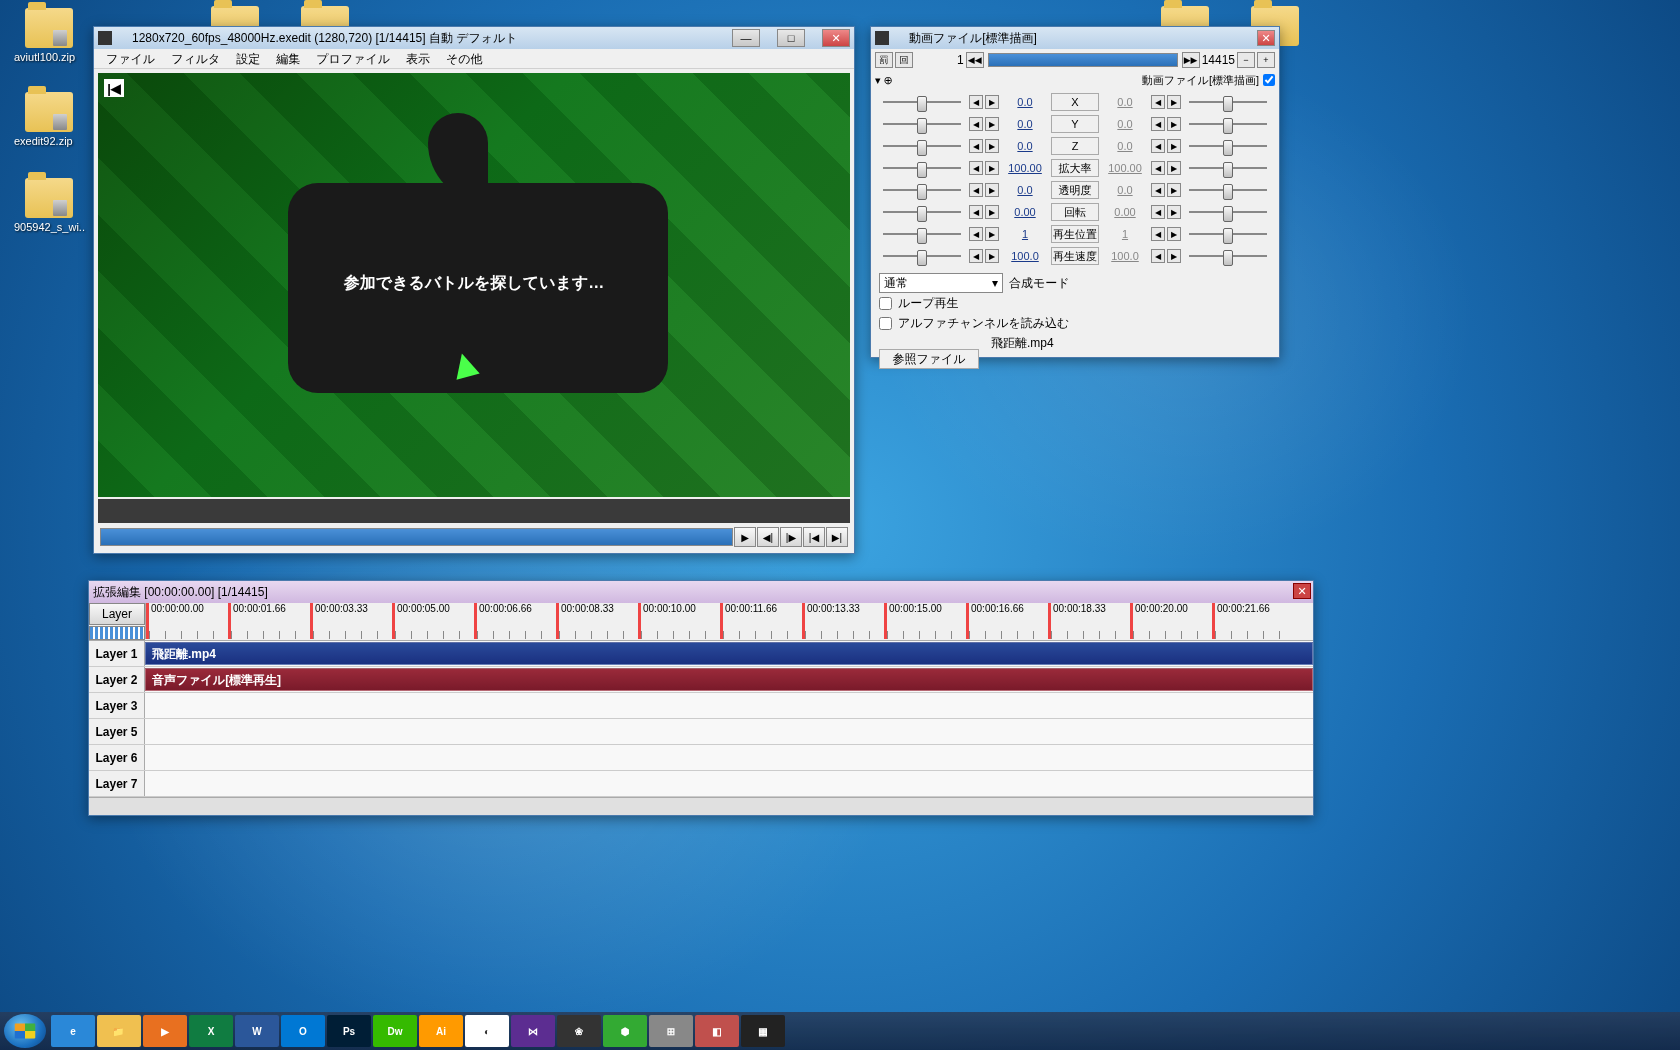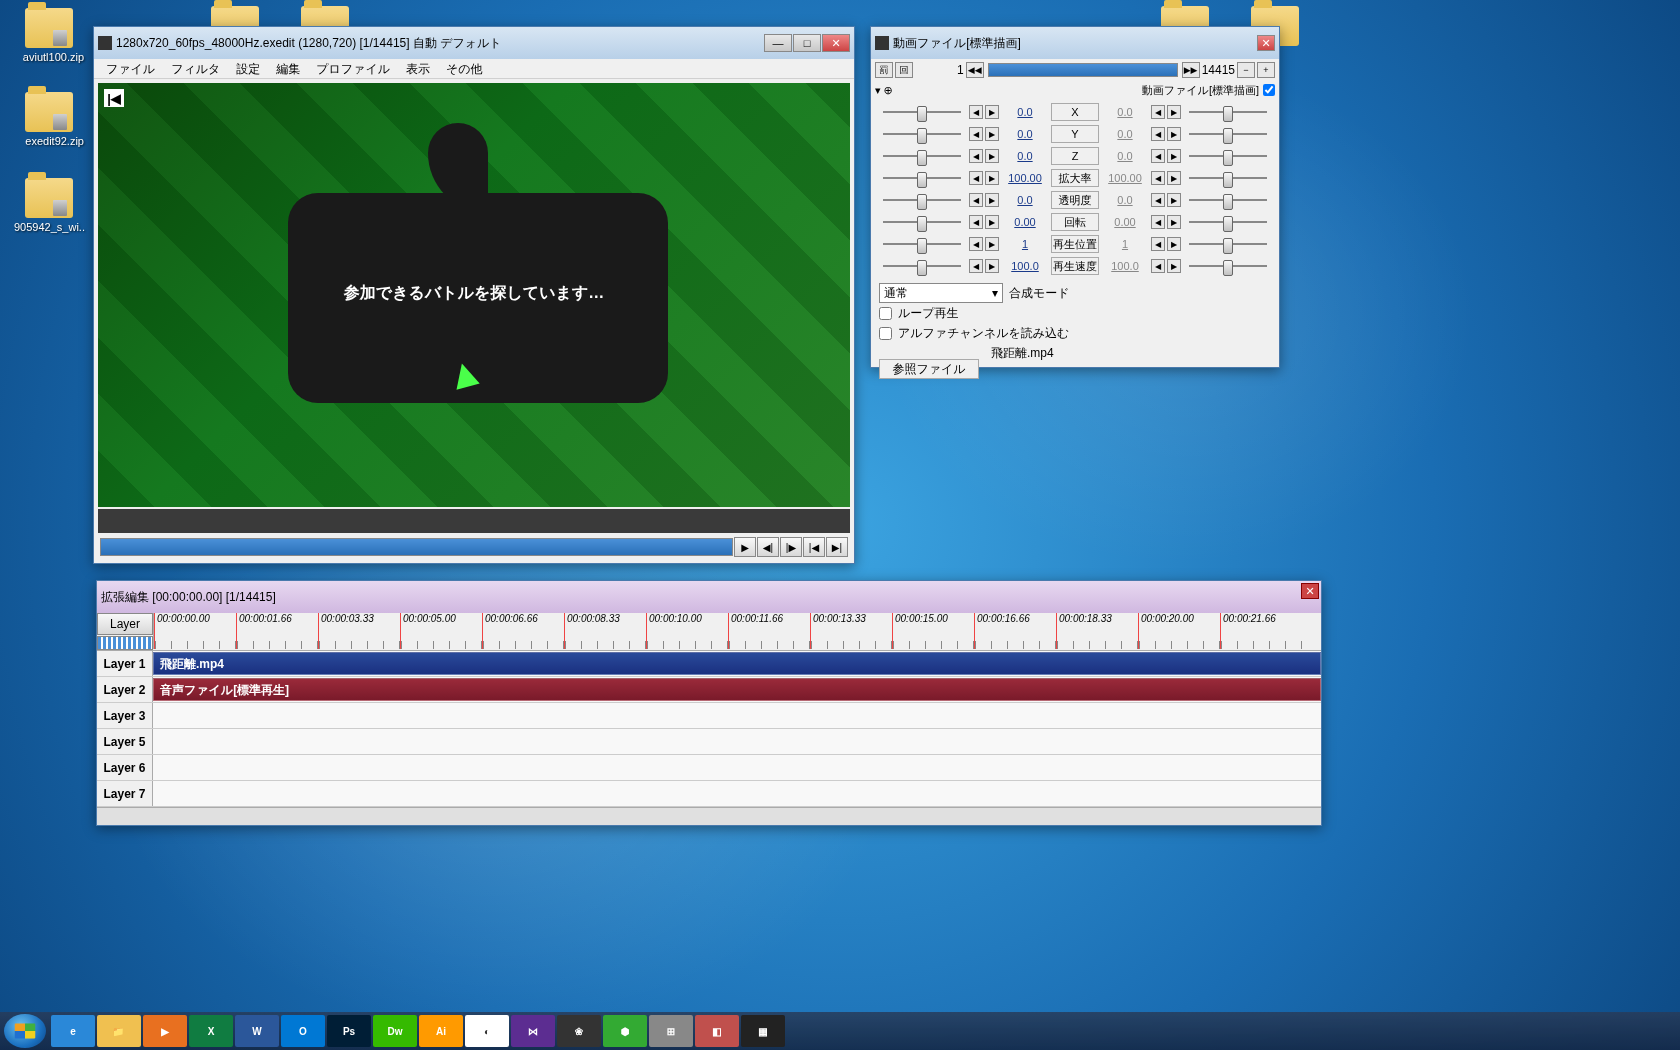--- a/index.html
+++ b/index.html
@@ -6,28 +6,28 @@
 body {
   width: 1680px; height: 1050px;
   background: radial-gradient(circle at 50% 50%, #3ba3e0 0%, #1a6db3 60%, #0d4a85 100%);
   position: relative; overflow: hidden;
 }
 .win7-bg-light { position:absolute; inset:0; background:
   radial-gradient(ellipse 800px 600px at 30% 70%, rgba(255,255,255,0.15) 0%, transparent 50%),
   radial-gradient(ellipse 600px 500px at 70% 30%, rgba(255,255,255,0.1) 0%, transparent 50%); }
 
 
-.desktop-icon { position:absolute; width:70px; text-align:right; color:#fff; font-size:11px; text-shadow:1px 1px 2px rgba(0,0,0,0.8); }
+.desktop-icon { position:absolute; width:70px; text-align:left; color:#fff; font-size:11px; text-shadow:1px 1px 2px rgba(0,0,0,0.8); }
 .desktop-icon .folder { width:48px; height:40px; margin:0 auto 3px; background:linear-gradient(#f5d98a,#e8c255); border-radius:3px; position:relative; }
 .desktop-icon .folder::before { content:''; position:absolute; top:-6px; left:3px; width:18px; height:8px; background:#e8c255; border-radius:2px 2px 0 0; }
 .desktop-icon .zip { position:absolute; bottom:2px; right:6px; width:14px; height:16px; background:linear-gradient(#d0d0d0,#888); border-radius:1px; }
 
 
 .window { position:absolute; background:#f0f0f0; border:1px solid #4a7aad; box-shadow:0 3px 12px rgba(0,0,0,0.4); }
-.titlebar { height:32px; background:linear-gradient(#d8e6f3,#b8d0e8); display:flex; align-items:center; padding:0 4px; font-size:12px; color:#000; }
+.titlebar { height:22px; background:linear-gradient(#d8e6f3,#b8d0e8); display:flex; align-items:center; padding:0 4px; font-size:12px; color:#000;gap:16px; }
 .titlebar .icon { width:14px; height:14px; margin-right:4px; background:#333; }
 .titlebar .spacer { flex:1; }
 .wbtn { width:28px; height:18px; margin-left:1px; display:flex; align-items:center; justify-content:center; font-size:11px; background:linear-gradient(#e8e8e8,#c8c8c8); border:1px solid #888; }
 .wbtn.close { background:linear-gradient(#e88,#c44); color:#fff; }
 .menubar { height:20px; background:#f0f0f0; display:flex; padding:0 4px; font-size:12px; border-bottom:1px solid #d0d0d0; }
 .menubar span { padding:2px 8px; }
 
 
 .preview-wrap { padding:4px; }
 .preview-canvas { width:752px; height:424px; background:#000; position:relative; overflow:hidden; }
@@ -65,21 +65,21 @@
 .prop-select { width:124px; height:20px; border:1px solid #888; background:#fff; display:flex; align-items:center; padding:0 4px; justify-content:space-between; }
 .prop-ref { display:flex; align-items:center; gap:0; }
 .prop-refbtn { width:100px; height:20px; border:1px solid #aaa; background:#f0f0f0; text-align:center; line-height:18px;margin-top:32px; }
 
 
 .tl-head { display:flex; border-bottom:1px solid #aaa; }
 .tl-root { width:56px; height:22px; border:1px solid #888; background:linear-gradient(#f8f8f8,#d8d8d8); text-align:center; font-size:12px; line-height:20px; }
 .tl-zoom { flex:0 0 56px; height:14px; margin-top:1px; background:repeating-linear-gradient(90deg,#4a90d8 0 3px,#fff 3px 5px); border:1px solid #888; }
 .tl-ruler { flex:1; height:36px; background:#f0f0f0; position:relative; font-size:10px; overflow:hidden; border-left:1px solid #aaa;}
 .tl-ruler .ticks { position:absolute; inset:0; display:flex; }
-.tl-ruler .tick { flex:0 0 82px; border-left:1px solid #ef4444; padding-left:2px; position:relative;font-style:italic; }
+.tl-ruler .tick { flex:0 0 82px; border-left:3px solid #ef4444; padding-left:2px; position:relative; }
 .tl-ruler .tick::after { content:''; position:absolute; bottom:0; left:0; right:0; height:8px; background:repeating-linear-gradient(90deg,#888 0 1px,transparent 1px 16px); }
 .tl-body { }
 .tl-row { display:flex; height:26px; border-bottom:1px solid #ccc;font-weight:bold; }
 .tl-layer-label { width:56px; background:#f0f0f0; border-right:1px solid #aaa; text-align:center; font-size:12px; line-height:26px; }
 .tl-track { flex:1; background:#f8f8f8; position:relative; }
 .tl-clip { position:absolute; top:1px; bottom:1px; left:0; right:0; padding:0 6px; color:#fff; font-size:12px; line-height:22px; border:1px solid rgba(255,255,255,0.3); }
 .tl-clip.video { background:linear-gradient(#2a4a9a,#1a3080); }
 .tl-clip.audio { background:linear-gradient(#9a2a3a,#7a1a2a); }
 .tl-scroll { height:18px; background:#e0e0e0; border-top:1px solid #aaa; }
 .tl-close { position:absolute; top:2px; right:2px; width:18px; height:16px; background:#c44; color:#fff; font-size:11px; text-align:center; line-height:14px; border:1px solid #800; }
@@ -294,21 +294,21 @@
         <input type="checkbox" style=""> 
         <span>アルファチャンネルを読み込む</span>
       </div>
     <div class="row prop-ref">
       <div class="prop-refbtn">参照ファイル</div>
       <span style="margin-left:6px">飛距離.mp4</span>
     </div>
   </div>
 </div>
 
-<div class="window" style="left:96px; top:580px; width:1226px;">
+<div class="window" style="left:88px; top:580px; width:1226px;">
   <div class="titlebar" style="background:linear-gradient(#e8d8f0,#d0b8e0)">
     <span>拡張編集 [00:00:00.00] [1/14415]</span>
   </div>
   <div class="tl-close">✕</div>
   <div class="tl-head">
     <div style="width:56px">
       <div class="tl-root">Layer</div>
       <div class="tl-zoom"></div>
     </div>
     <div class="tl-ruler">

